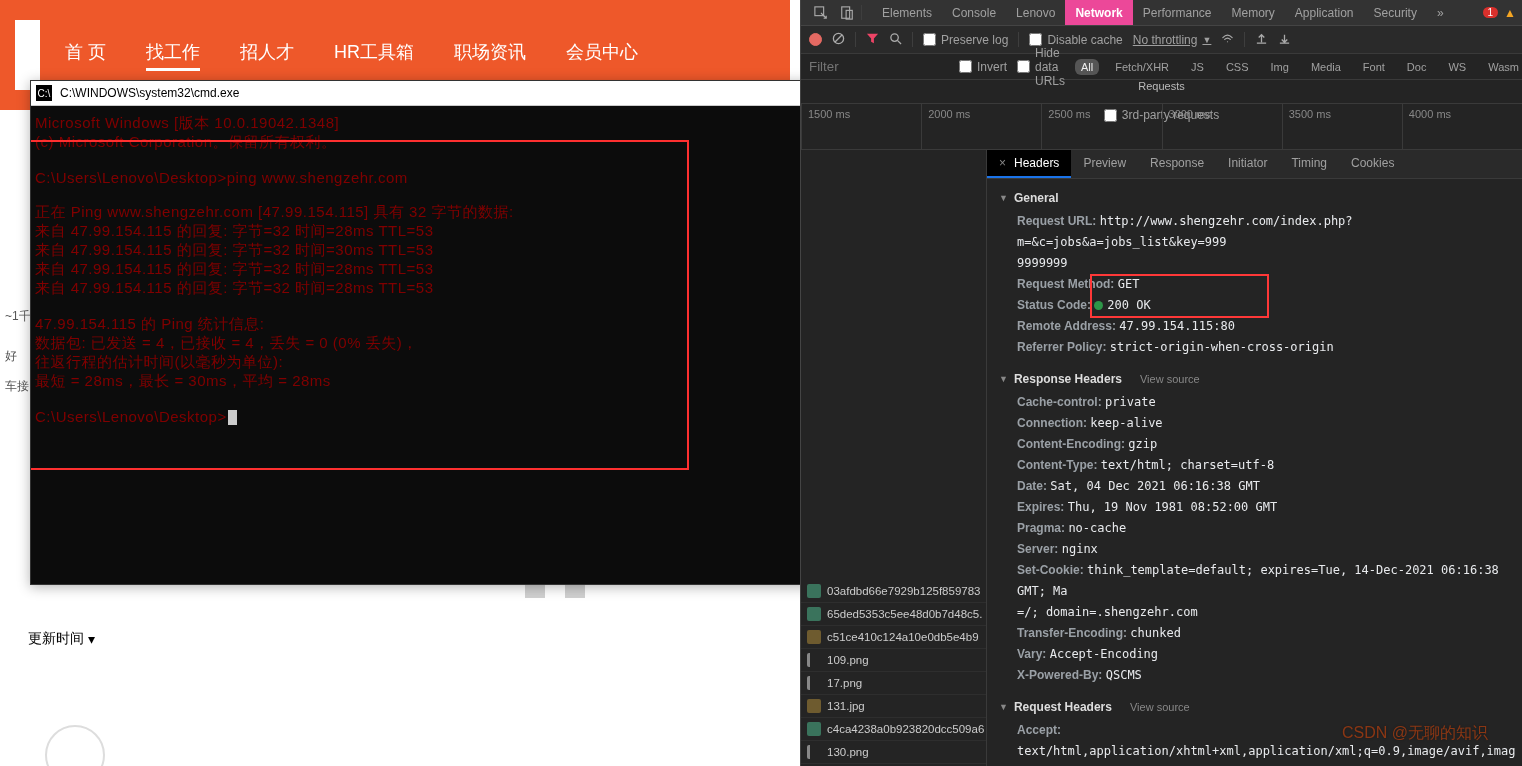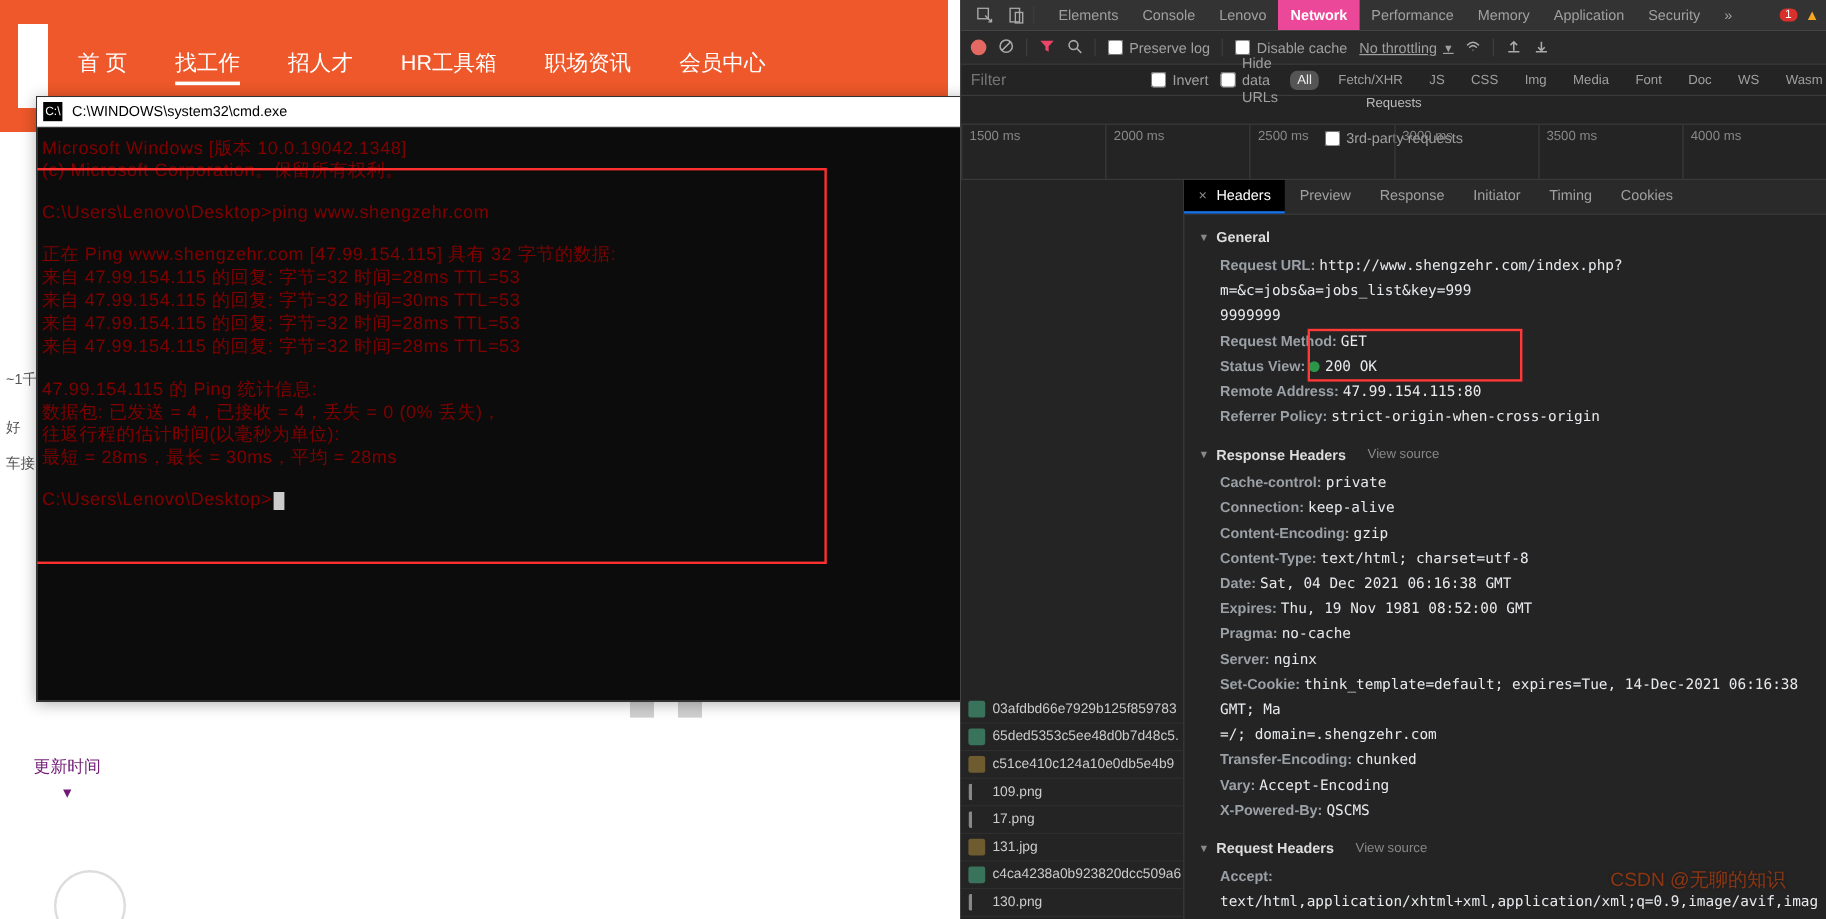--- a/index.html
+++ b/index.html
@@ -5,21 +5,21 @@
 * { margin:0; padding:0; box-sizing:border-box; font-family: "Microsoft YaHei", Arial, sans-serif; }
 body { width:1522px; height:766px; overflow:hidden; position:relative; background:#fff; }
 .webpage { position:absolute; left:0; top:0; width:790px; height:766px; background:#fff; }
 .orange-header { height:110px; background:#ee582a; display:flex; align-items:center; padding-left:15px; }
 .logo-box { width:25px; height:70px; background:#fff; margin-right:25px; }
 .nav-items { display:flex; gap:40px; }
 .nav-item { color:#fff; font-size:18px; cursor:pointer; }
 .nav-item.active { border-bottom:3px solid #fff; padding-bottom:4px;}
 .page-left-text { position:absolute; left:5px; font-size:12px; color:#555;}
 .orange-num { position:absolute; left:0; top:468px; color:#ff6a00; font-size:14px;margin-left:40px;}
-.update-btn { position:absolute; left:18px; top:625px; font-size:14px; color:#701a75; padding:5px 10px; display:flex; align-items:center; gap:4px;flex-direction:column;}
+.update-btn { position:absolute; left:18px; top:625px; font-size:14px; color:#000000; padding:5px 10px; display:flex; align-items:center; gap:4px;}
 .avatar-placeholder { position:absolute; left:45px; top:725px; width:60px; height:60px; border:2px solid #ddd; border-radius:50%;}
 .cmd-window { position:absolute; left:30px; top:80px; width:970px; height:505px; background:#fff; border:1px solid #333; box-shadow:0 2px 12px rgba(0,0,0,.3);}
 .cmd-titlebar { height:25px; background:#fff; display:flex; align-items:center; padding-left:5px; border-bottom:1px solid #ccc;}
 .cmd-icon { width:16px; height:16px; background:#000; margin-right:8px; display:flex;align-items:center;justify-content:center;font-size:10px;color:#fff;}
 .cmd-title { font-size:12px; flex:1;}
 .cmd-ctrls { display:flex;}
 .cmd-btn { width:45px; height:24px; display:flex; align-items:center; justify-content:center; font-size:14px; cursor:pointer;}
 .cmd-body { height:calc(100% - 25px); background:#0c0c0c; padding:8px 4px; font-family:"NSimSun","SimSun",Consolas,monospace; font-size:15px; color:#a00; position:relative; overflow:hidden; letter-spacing:0.5px;}
 .cmd-body .dark { color:#800000;}
 .cmd-body .prompt { color:#800000;}
@@ -302,21 +302,21 @@
         <div class="dt-det-tab">Initiator</div>
         <div class="dt-det-tab">Timing</div>
         <div class="dt-det-tab">Cookies</div>
       </div>
 
       <div class="dt-section" style="position:relative;">
         <div class="dt-sec-title">General</div>
         <div class="dt-row"><span class="dt-key">Request URL:</span> <span class="dt-val mono">http://www.shengzehr.com/index.php?m=&amp;c=jobs&amp;a=jobs_list&amp;key=999</span></div>
         <div class="dt-row"><span class="dt-val mono">9999999</span></div>
         <div class="dt-row"><span class="dt-key">Request Method:</span> <span class="dt-val mono">GET</span></div>
-        <div class="dt-row"><span class="dt-key">Status View:</span> <span class="status-dot"></span><span class="dt-val mono">200 OK</span></div>
+        <div class="dt-row"><span class="dt-key">Status Code:</span> <span class="status-dot"></span><span class="dt-val mono">200 OK</span></div>
         <div class="dt-row"><span class="dt-key">Remote Address:</span> <span class="dt-val mono">47.99.154.115:80</span></div>
         <div class="dt-row"><span class="dt-key">Referrer Policy:</span> <span class="dt-val mono">strict-origin-when-cross-origin</span></div>
         <div class="highlight-box" style="left:103px; top:95px; width:179px; height:44px;"></div>
       </div>
 
       <div class="dt-section">
         <div class="dt-sec-title">
             <span>Response Headers</span>
             <span class="view-source">View source</span>
           </div>

